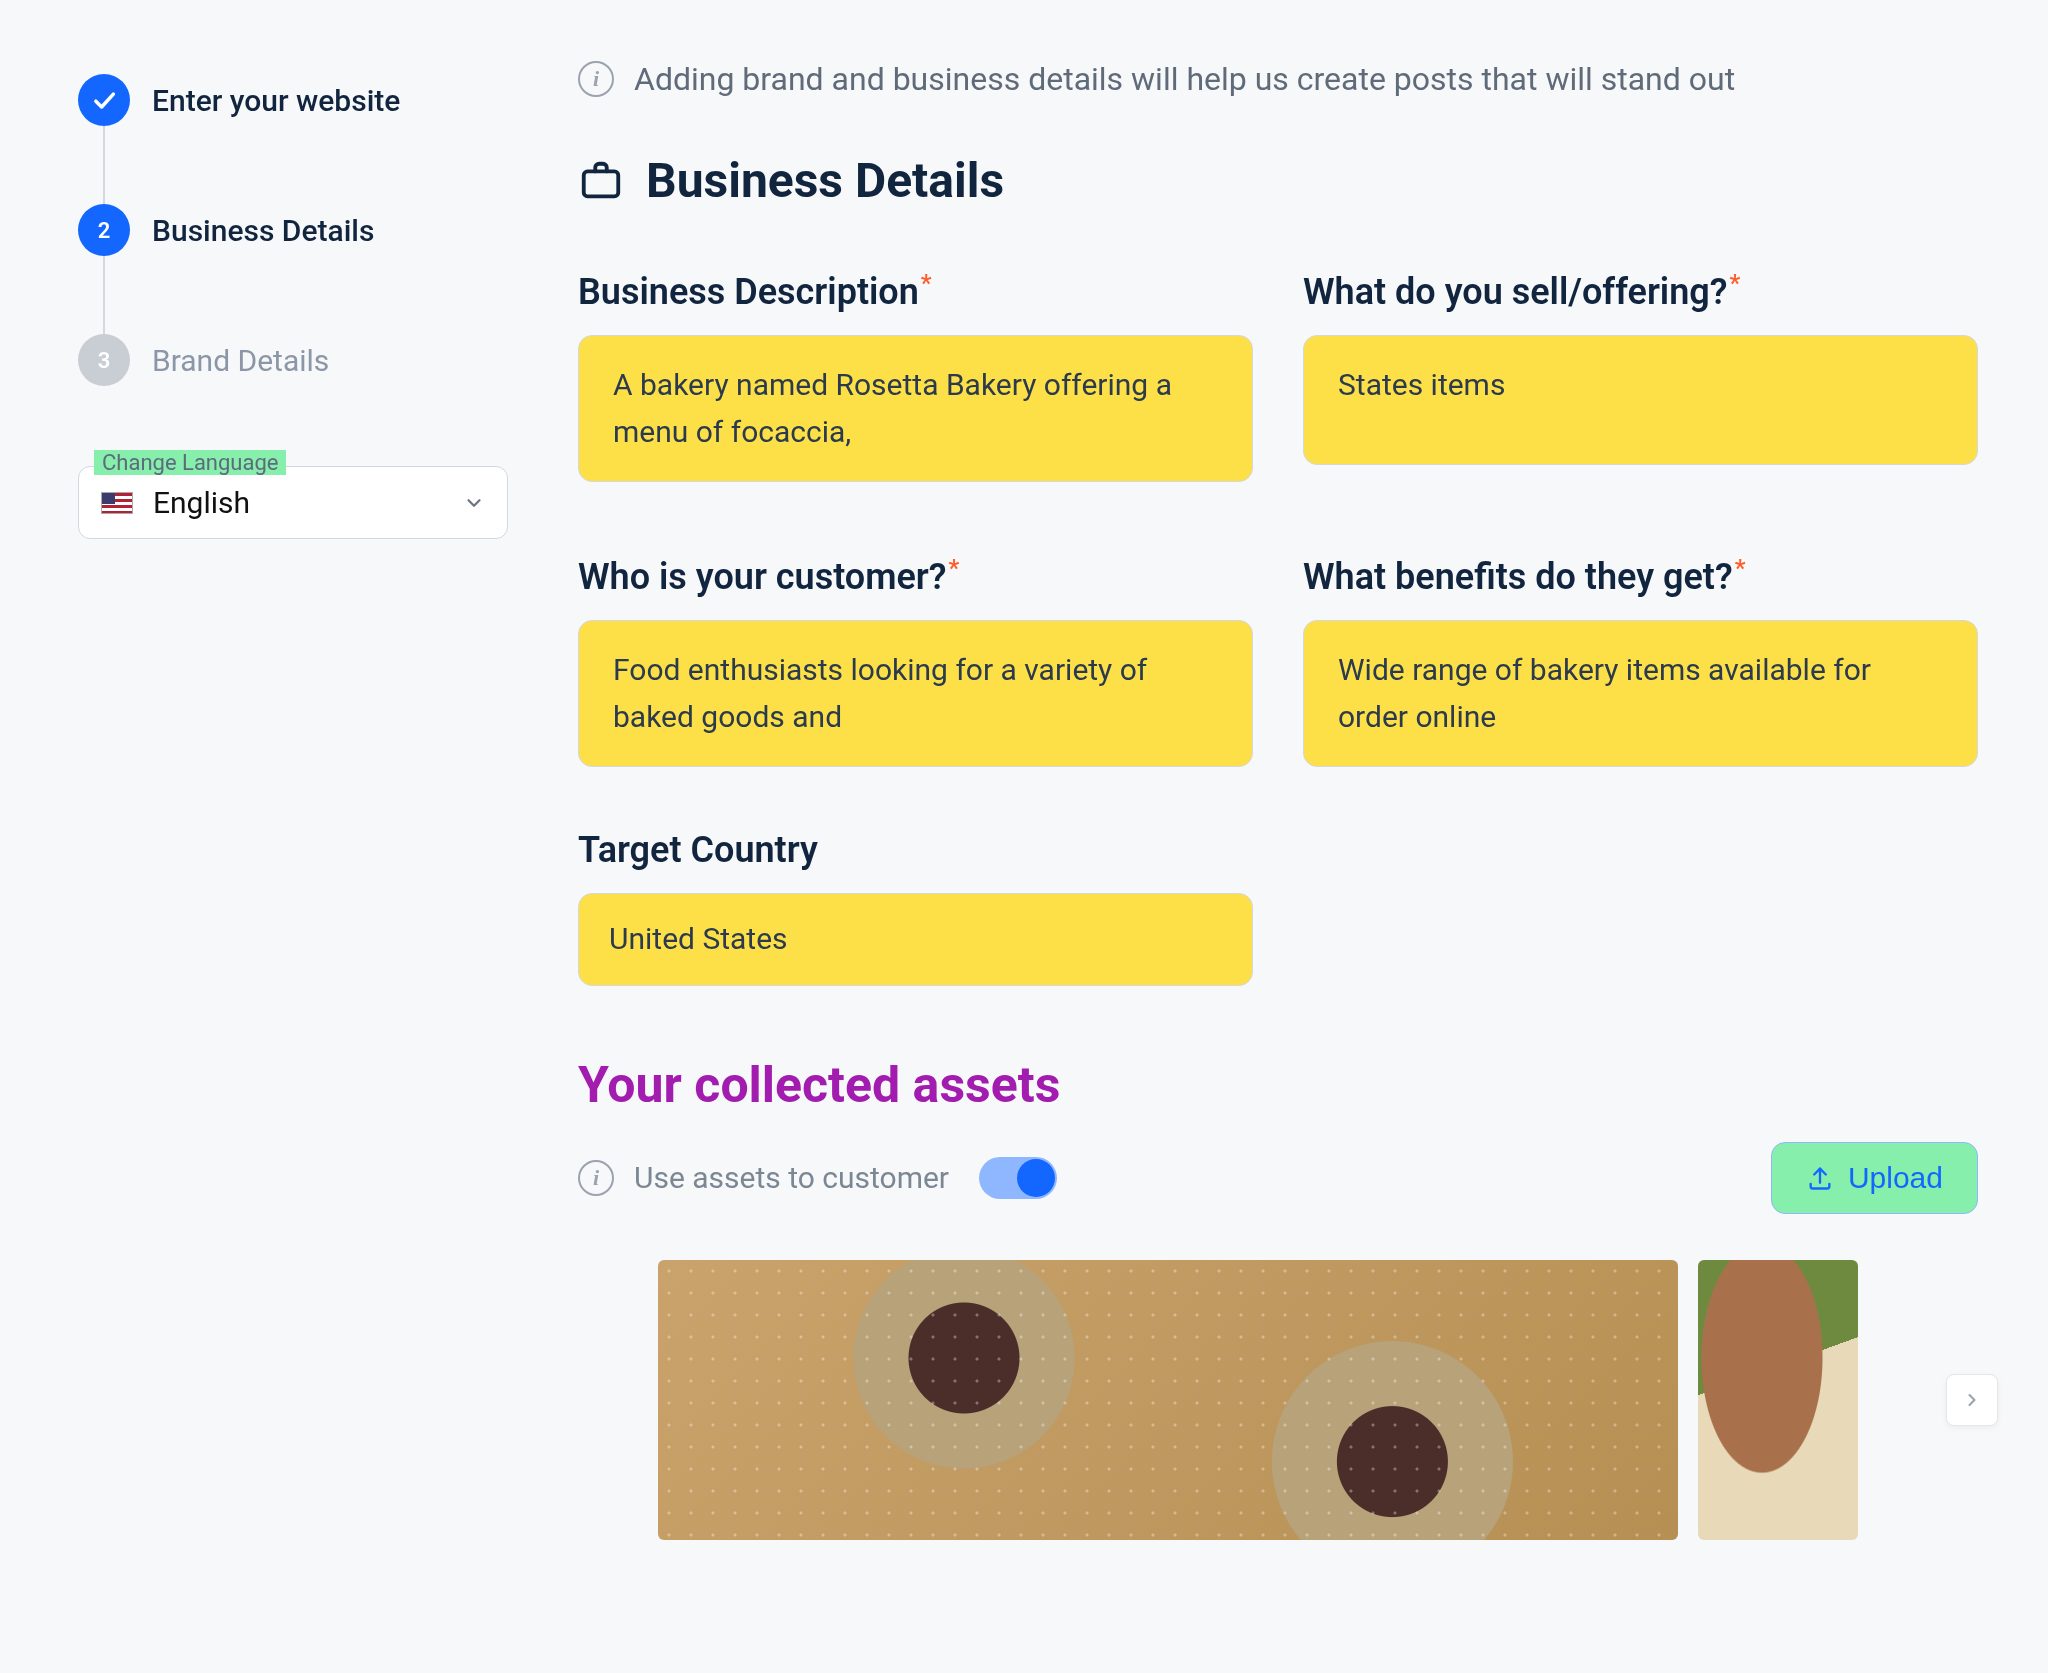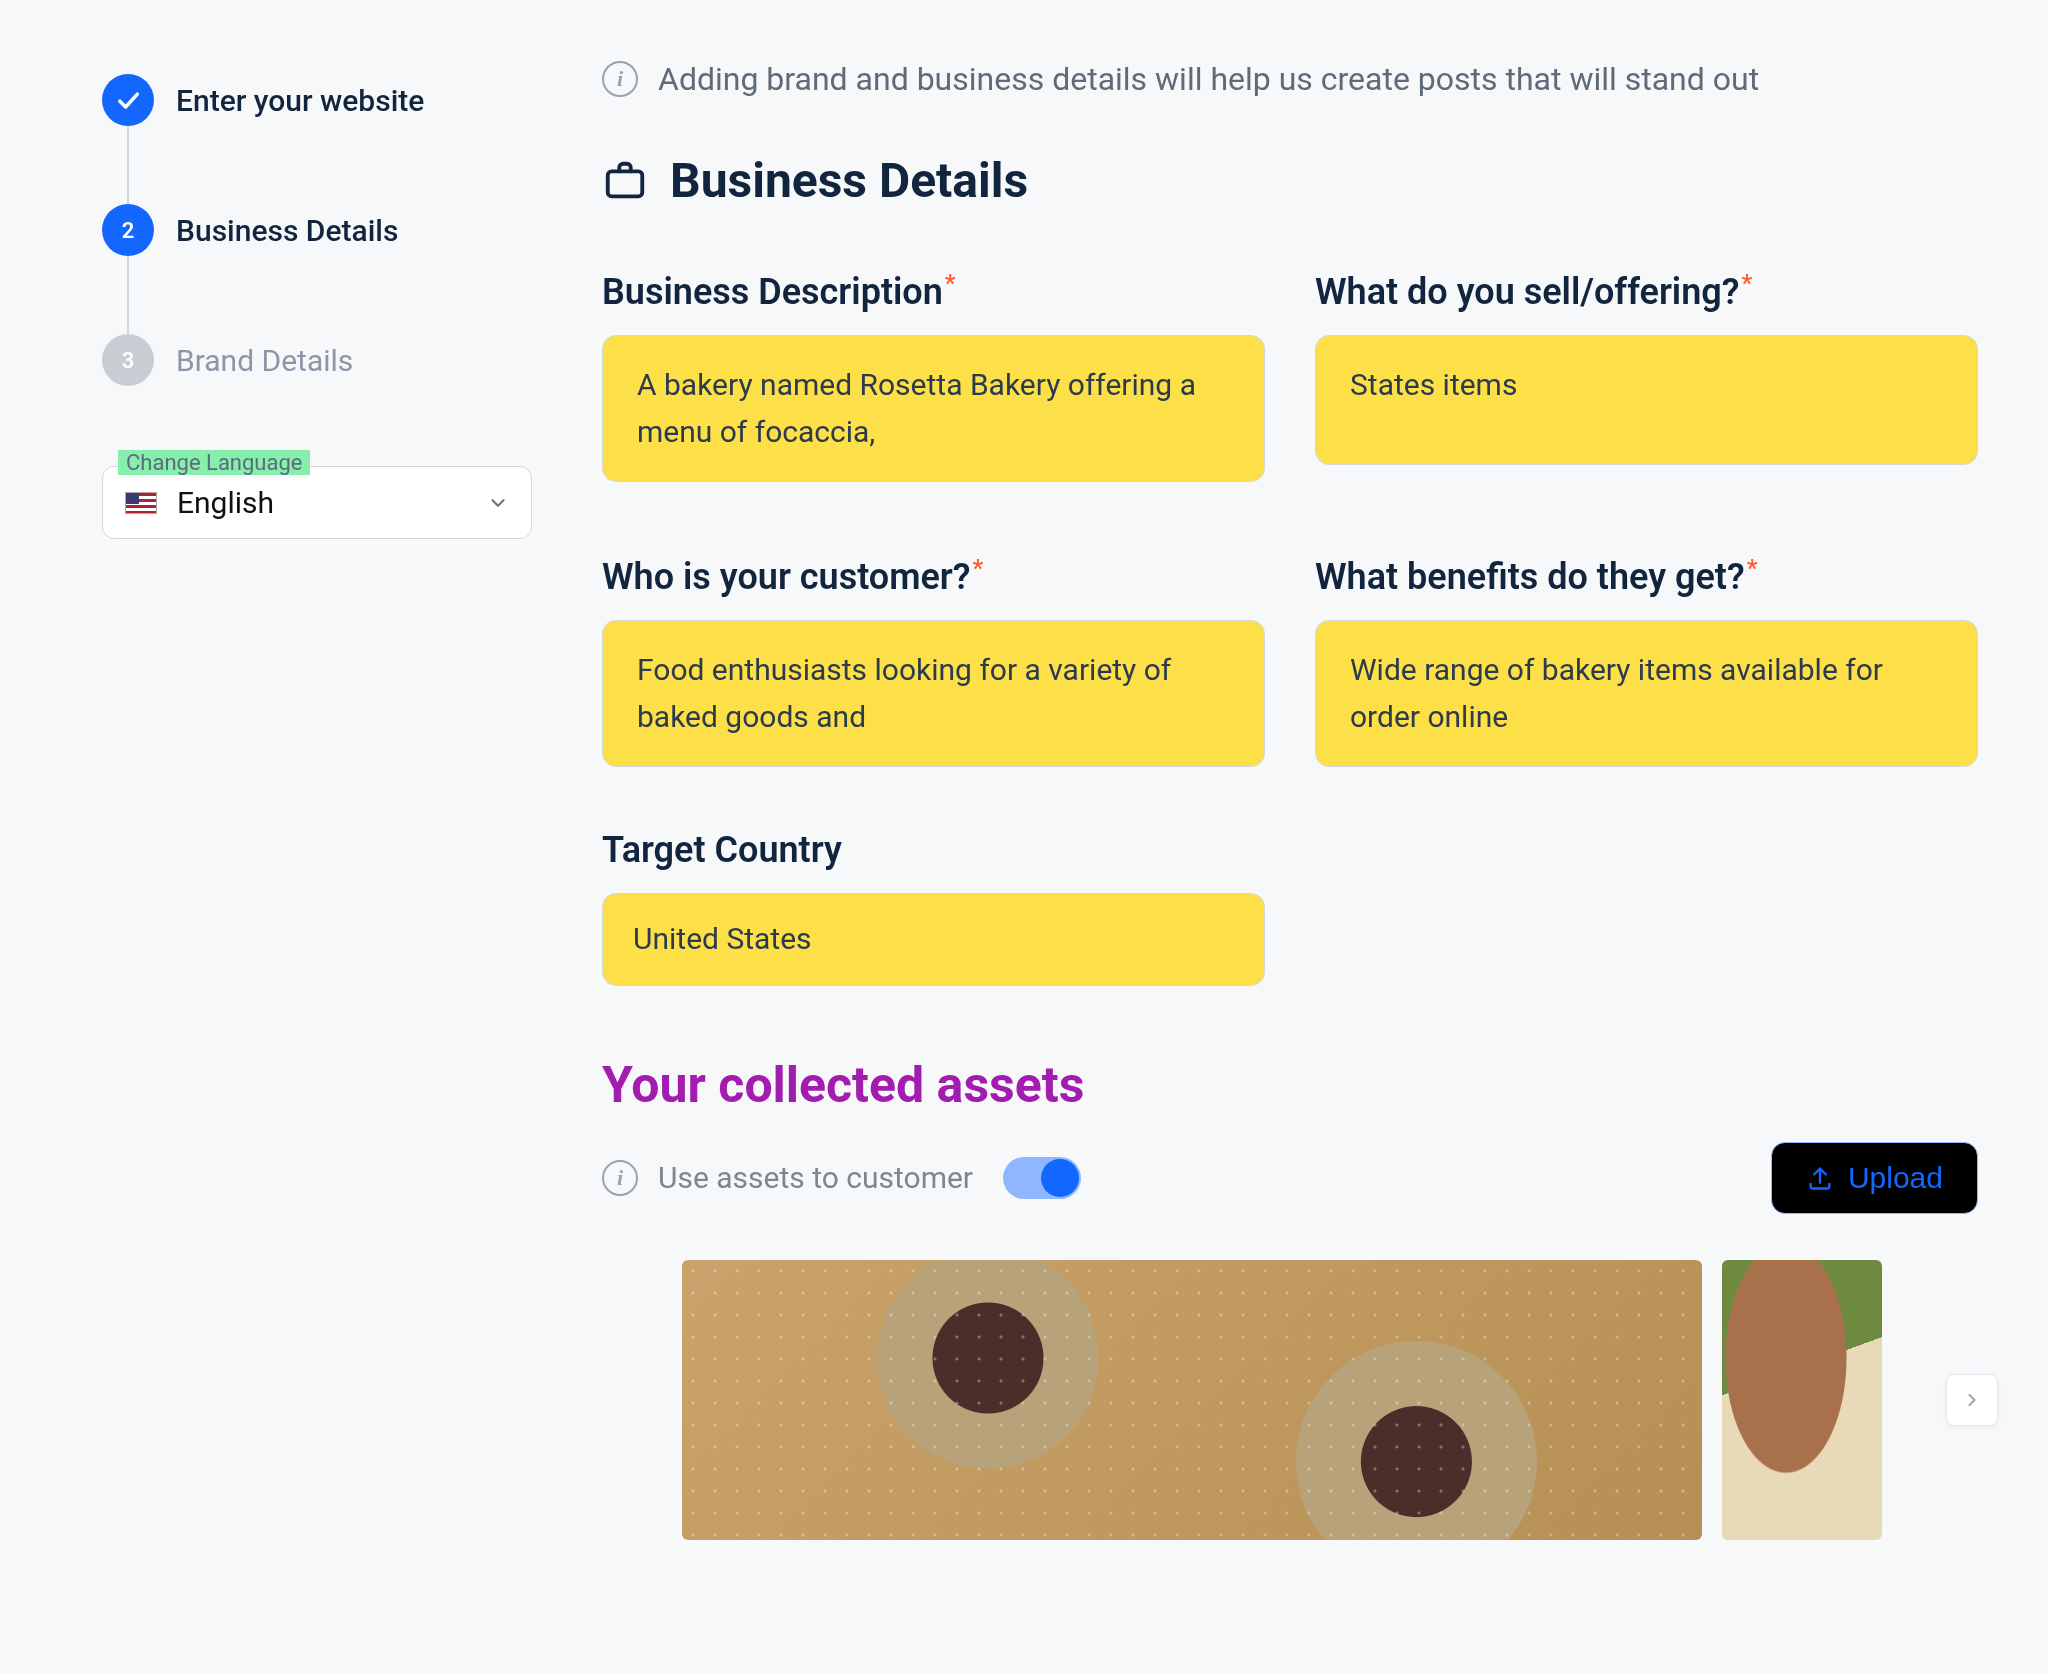--- a/index.html
+++ b/index.html
@@ -6,21 +6,21 @@
   body {
     font-family: -apple-system, BlinkMacSystemFont, "Segoe UI", Roboto, Helvetica, Arial, sans-serif;
     background: #f7f8fa;
     color: #1f2937;
     width: 2048px;
     height: 1673px;
     overflow: hidden;
   }
   .page {
     display: flex;
-    padding: 60px 40px 0 102px;
+    padding: 60px 40px 0 78px;
     gap: 70px;
   }
   
   .sidebar {
     width: 430px;
     flex-shrink: 0;
     padding-top: 14px;
   }
   .step {
     display: flex;
@@ -241,21 +241,21 @@
     top: 2px;
     width: 38px;
     height: 38px;
     background: #1367ff;
     border-radius: 50%;
   }
   .spacer { flex: 1; }
   .upload-btn {
     border: 1.5px solid #8fb7ff;
     color: #1367ff;
-    background: #000000;
+    background: #86efac;
     border-radius: 14px;
     padding: 18px 34px;
     font-size: 30px;
     font-weight: 500;
     display: flex;
     align-items: center;
     gap: 14px;
     cursor: pointer;
   }
   .upload-icon {

